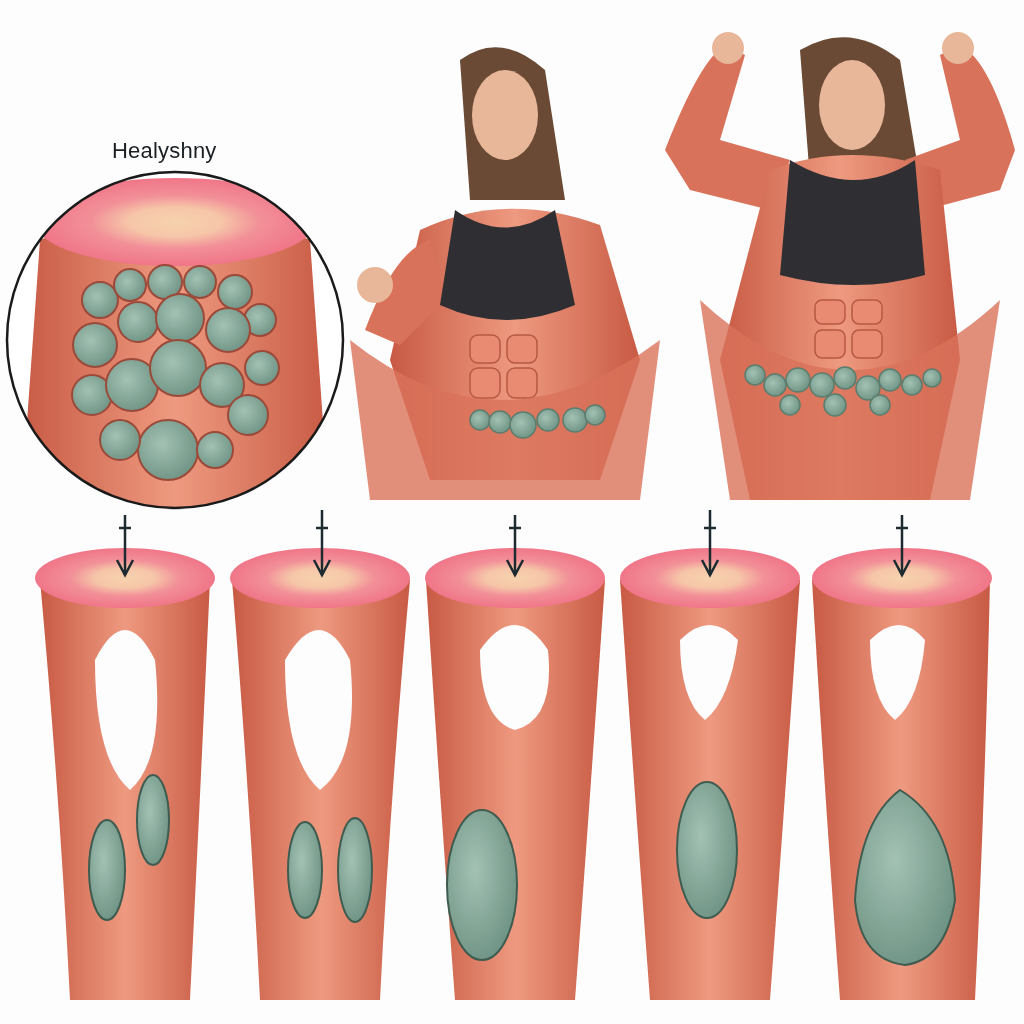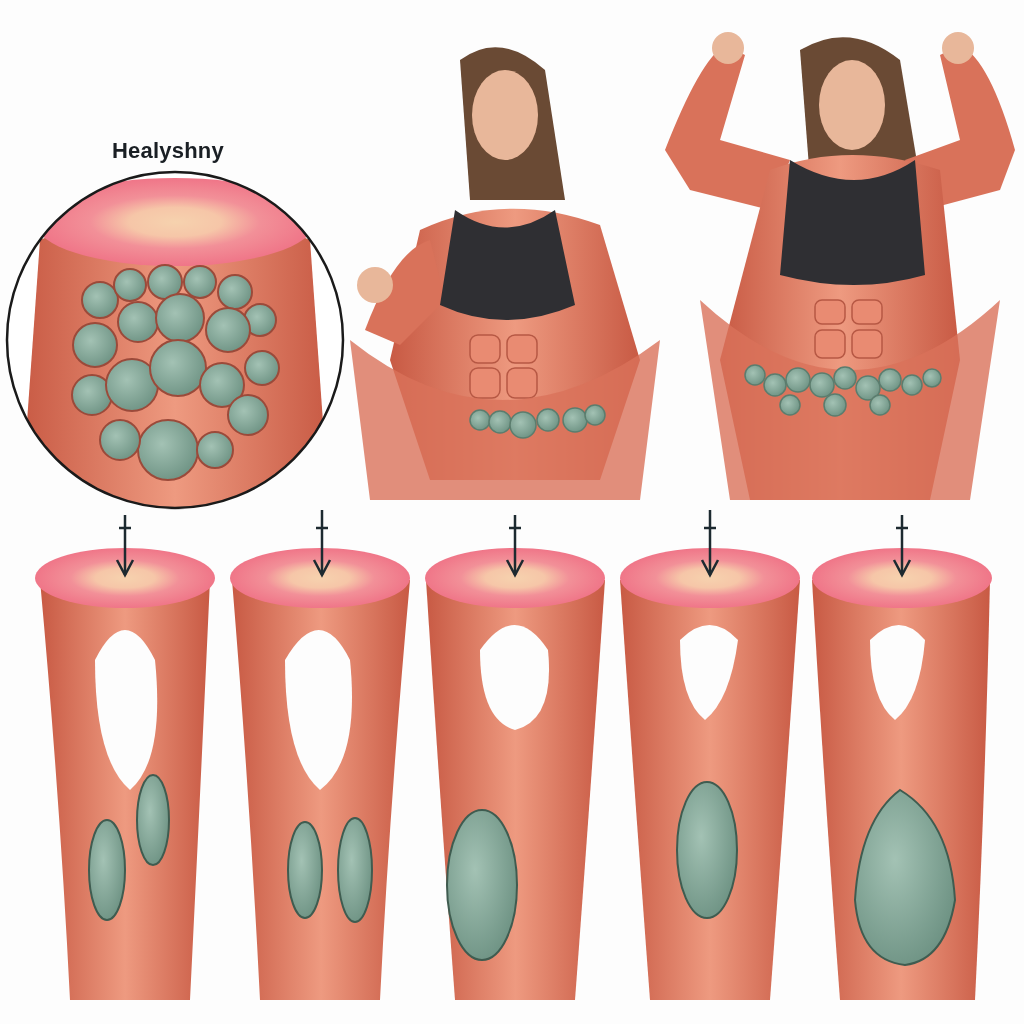--- a/index.html
+++ b/index.html
@@ -1,17 +1,17 @@
 <!DOCTYPE html>
 <html><head>
 <meta charset="utf-8">
 <style>
   html,body{margin:0;padding:0;background:#fdfdfd;}
   body{width:1024px;height:1024px;position:relative;overflow:hidden;font-family:"Liberation Sans",sans-serif;}
-  .label{position:absolute;left:112px;top:138px;font-size:22px;color:#1a1f24;letter-spacing:0.2px;font-weight:bold;}
+  .label{position:absolute;left:112px;top:138px;font-size:22px;color:#1a1f24;letter-spacing:0.2px;}
   svg{position:absolute;left:0;top:0;}
 </style>
 </head>
 <body>
 
 <div class="label">Healyshny</div>
 
 <svg width="1024" height="1024" viewBox="0 0 1024 1024">
   <defs>
     <radialGradient id="cs" cx="50%" cy="50%" r="55%">

